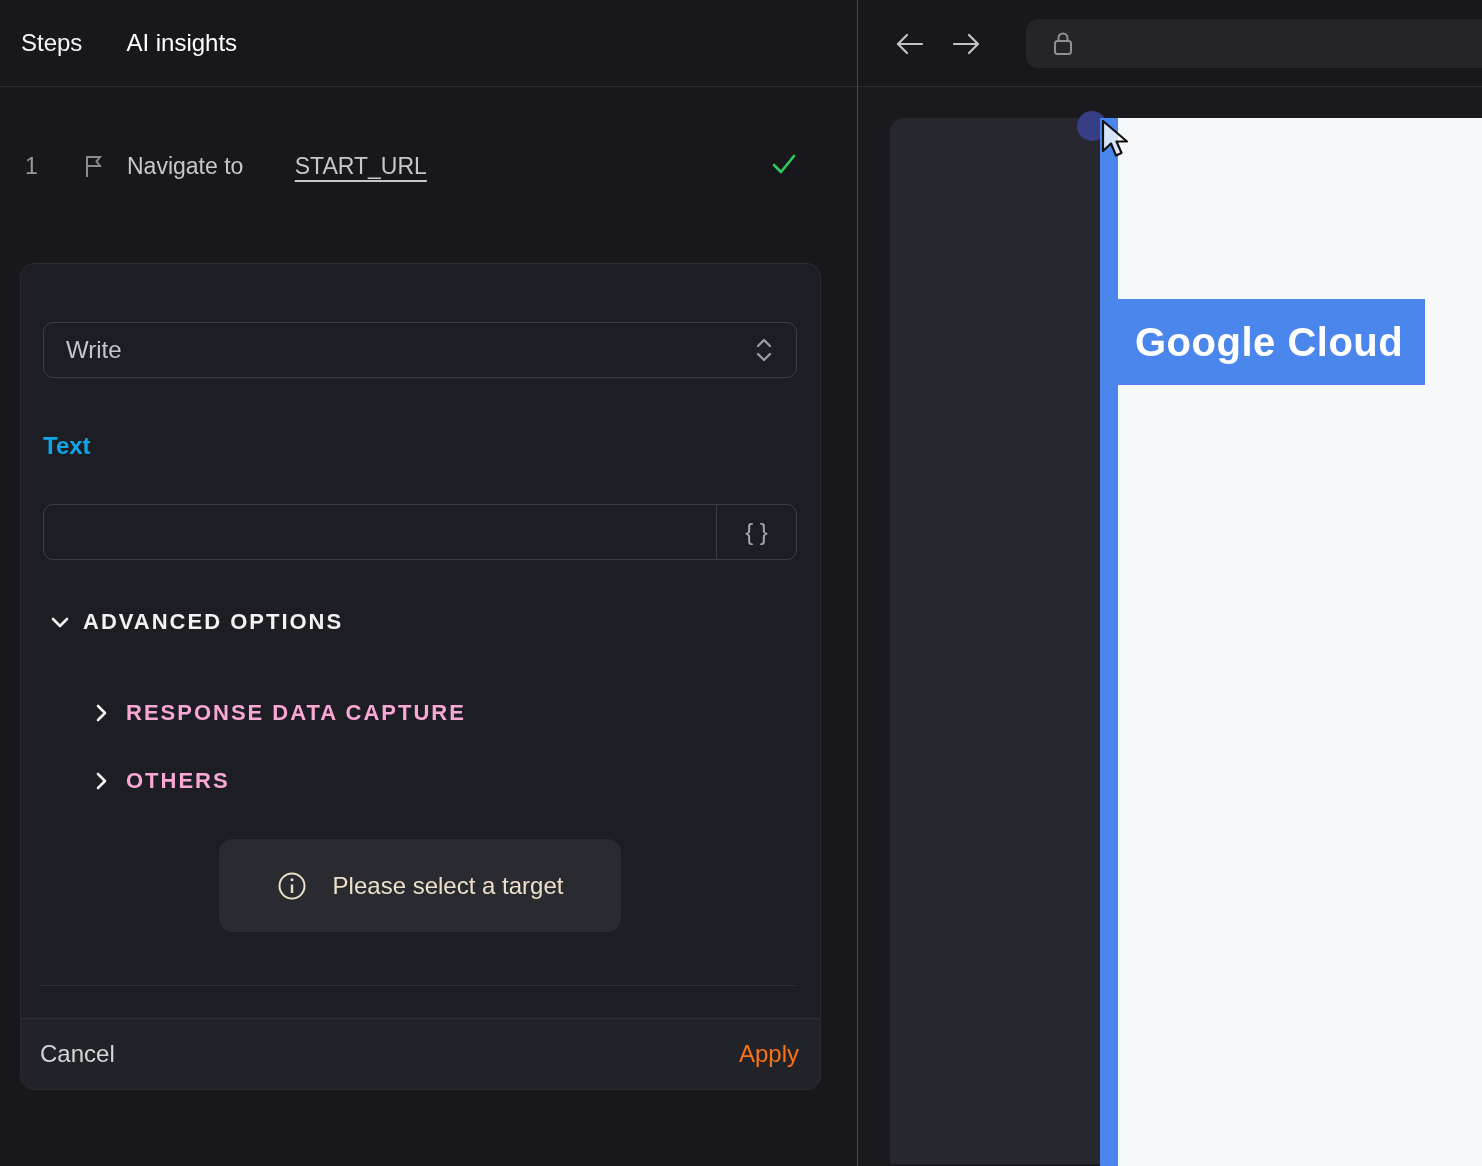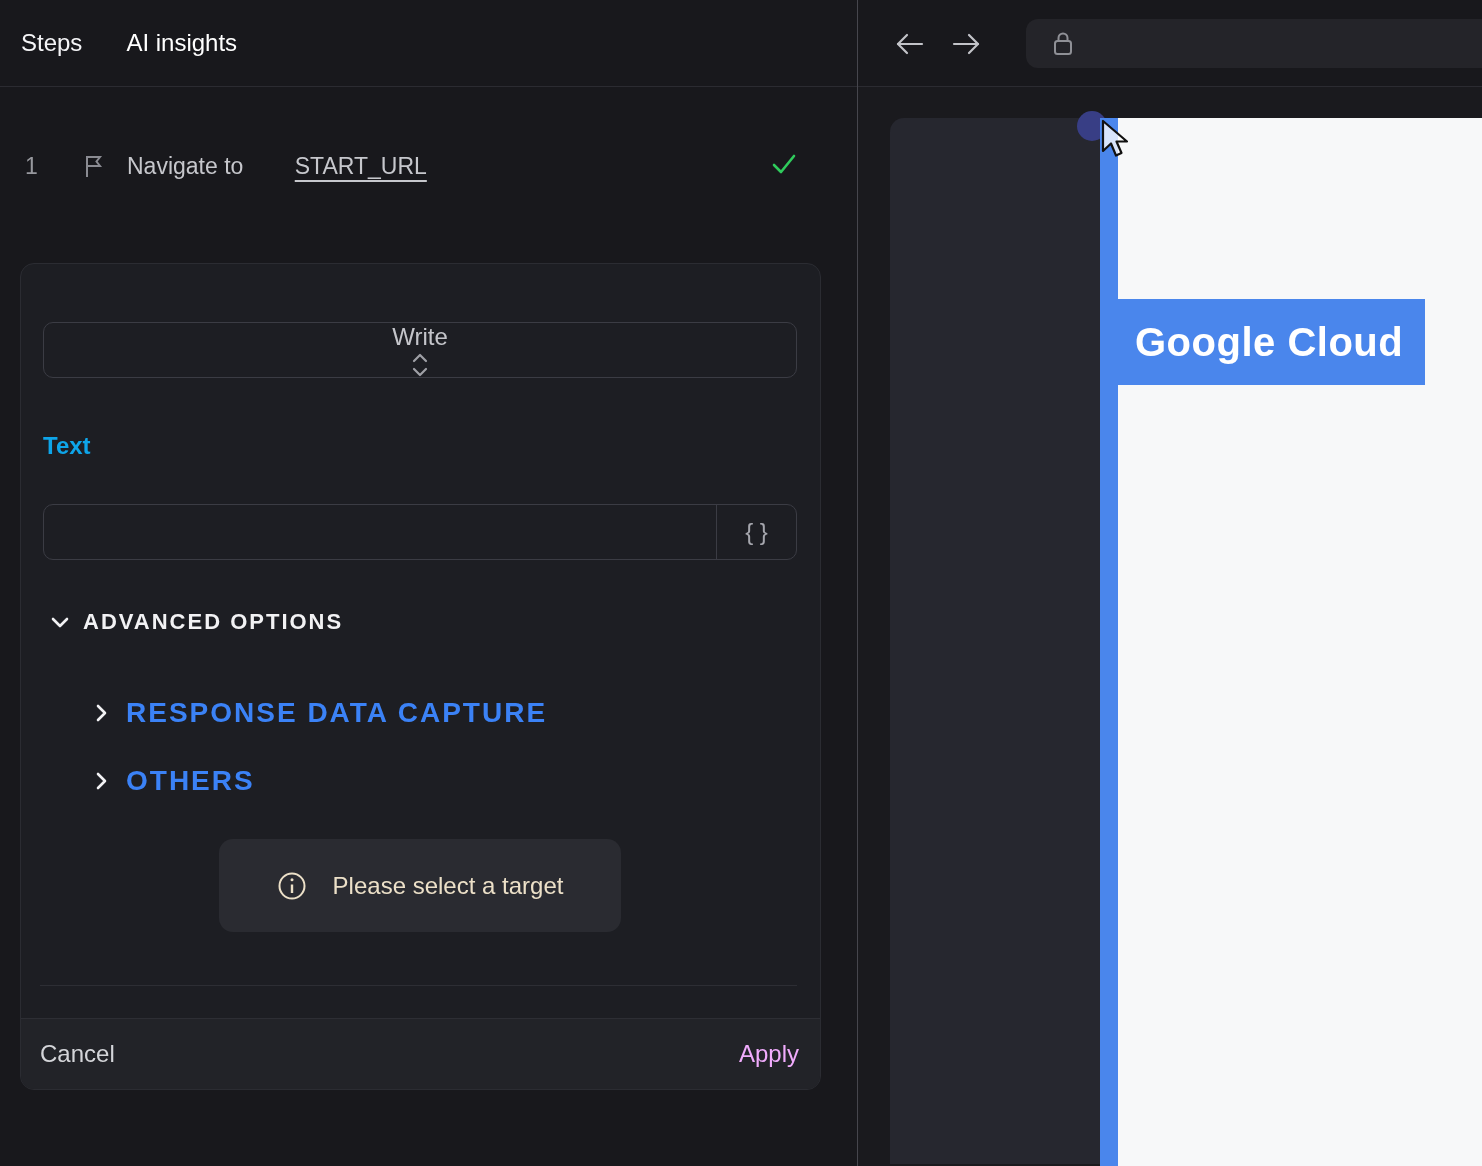--- a/index.html
+++ b/index.html
@@ -36,21 +36,21 @@
 
   
   .card {
     position:absolute; left:20px; top:263px; width:801px; height:827px;
     background:#1d1e23; border:1px solid #2b2c32; border-radius:14px;
   }
   .action-select {
     position:absolute; left:22px; top:58px; width:754px; height:56px;
     border:1px solid #3b3c44; border-radius:10px;
     display:flex; align-items:center; justify-content:space-between;
-    padding:0 22px; cursor:pointer;flex-direction:column;
+    padding:0 22px; cursor:pointer;
   }
   .action-select-value { font-size:24px; color:#c4c5ca; }
   .field-label { position:absolute; left:22px; top:168px; font-size:24px; font-weight:bold; color:#0ea5e9; }
   .text-input-wrap {
     position:absolute; left:22px; top:240px; width:754px; height:56px;
     border:1px solid #3b3c44; border-radius:10px;
     display:flex; align-items:stretch;
   }
   .text-input {
     flex:1; background:transparent; border:none; outline:none;
@@ -67,40 +67,40 @@
     position:absolute; left:28px; top:343px; height:30px;
     display:flex; align-items:center; gap:12px; cursor:pointer;justify-content:space-between;
   }
   .adv-label { font-size:22px; font-weight:bold; letter-spacing:2px; color:#f2f2f4; }
   .section-row {
     position:absolute; left:69px; height:30px;
     display:flex; align-items:center; gap:14px; cursor:pointer;
   }
   .section-row.r1 { top:434px; }
   .section-row.r2 { top:502px; }
-  .section-label { font-size:28px; font-weight:bold; letter-spacing:2px; color:#3b82f6; }
+  .section-label { font-size:22px; font-weight:bold; letter-spacing:2px; color:#f9a8d4; }
 
   .toast {
     position:absolute; left:198px; top:575px; width:402px; height:93px;
     background:#2a2b31; border-radius:14px;
     display:flex; align-items:center; justify-content:center; gap:26px;
   }
   .toast-text { font-size:24px; color:#ece0c8; }
 
   .card-divider { position:absolute; left:19px; top:721px; width:757px; height:1px; background:#2d2e34; }
 
   .card-footer {
     position:absolute; left:0; bottom:0; width:100%; height:71px;
     background:#222328; border-top:1px solid #2d2e34;
     border-radius:0 0 13px 13px;
     display:flex; align-items:center; justify-content:space-between;
     padding:0 21px 0 19px;
   }
   .cancel-btn { font-size:24px; color:#d4d5d9; cursor:pointer; }
-  .apply-btn { font-size:24px; color:#f0abfc; cursor:default; }
+  .apply-btn { font-size:24px; color:#f97316; cursor:default; }
 
   
   .v-divider { position:absolute; left:857px; top:0; width:1px; height:1166px; background:#46464d; }
   .right-panel { position:absolute; left:858px; top:0; width:624px; height:1166px; background:#1a1a1e; overflow:hidden; }
   .browser-toolbar {
     position:absolute; left:0; top:0; width:100%; height:87px;
     background:#18181c; border-bottom:1px solid #2b2b31;
   }
   .nav-btn { position:absolute; top:29px; cursor:pointer; }
   .nav-back { left:34px; }

